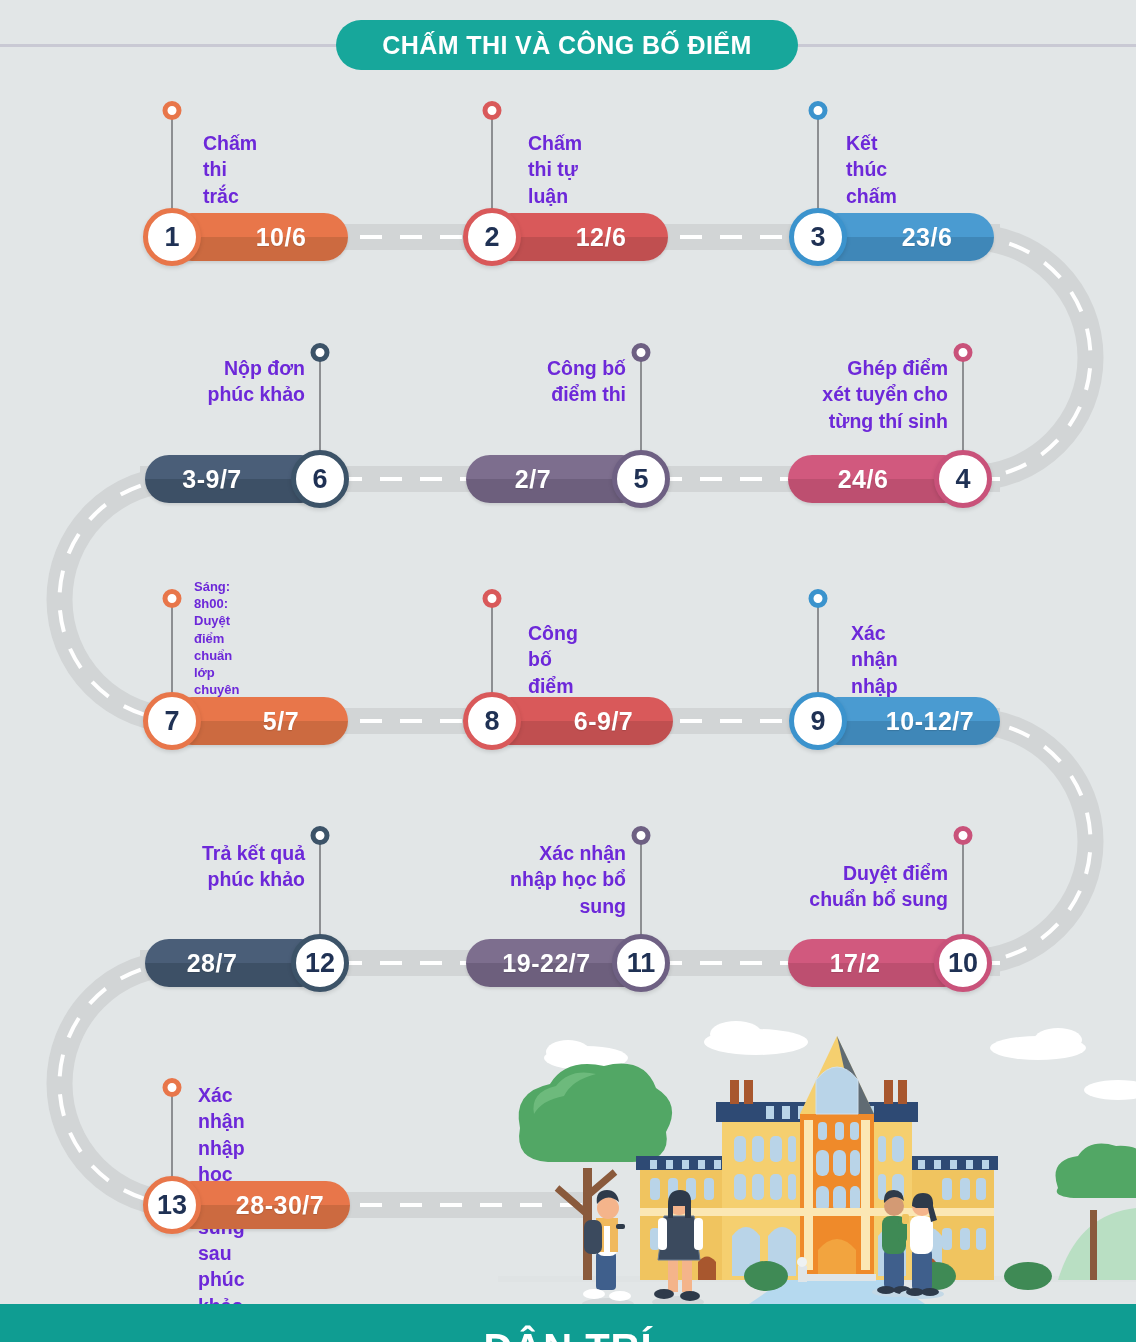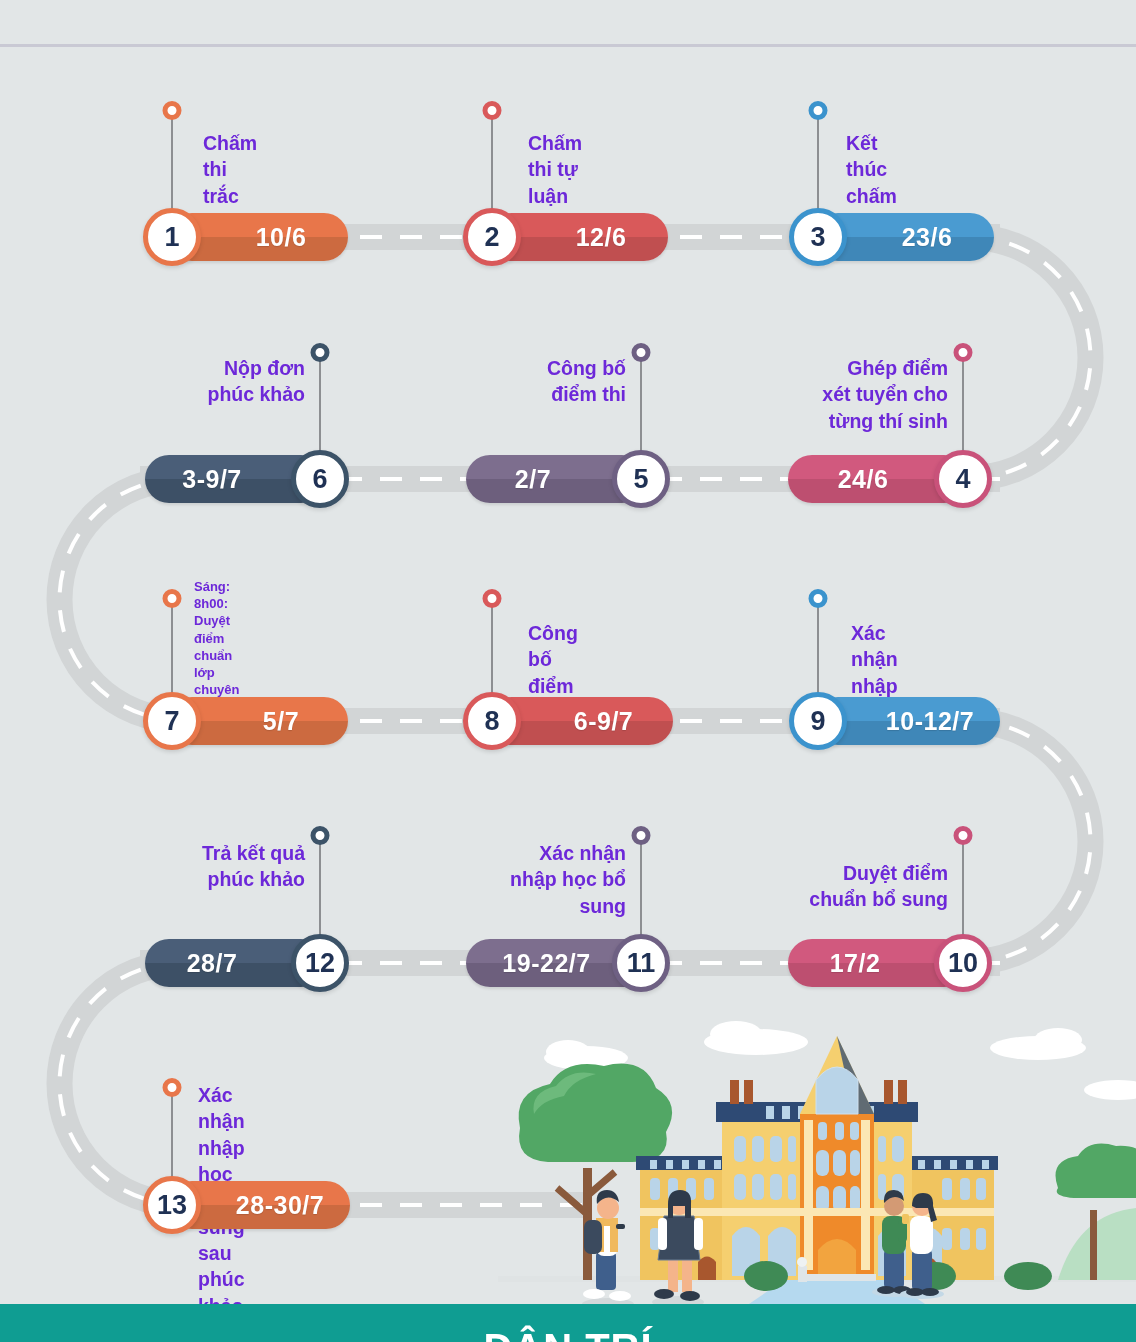--- a/index.html
+++ b/index.html
@@ -100,20 +100,21 @@
     position: absolute; left: 0; top: 22px; width: 1136px; text-align: center;
     color: #ffffff; font-size: 40px; font-weight: bold; letter-spacing: 1px;
   }
 </style>
 </head>
 <body>
 
 <div id="root">
 
   <div class="hdr-line"></div>
+  <div class="title-pill">CHẤM THI VÀ CÔNG BỐ ĐIỂM</div>
 
   <div class="road" style="left:200px; top:224px; width:800px;">
     <div class="road-dash"></div>
   </div>
 
   <div class="road-curve" style="left:960px; top:215px;">
     <svg width="176" height="285" viewBox="0 0 176 285">
       <path d="M10,22 A119,119 0 0 1 10,263" fill="none" stroke="#d2d5d6" stroke-width="26"></path>
       <path d="M10,22 A119,119 0 0 1 10,263" fill="none" stroke="#ffffff" stroke-width="4" stroke-dasharray="22 18" stroke-linecap="butt"></path>
     </svg>

